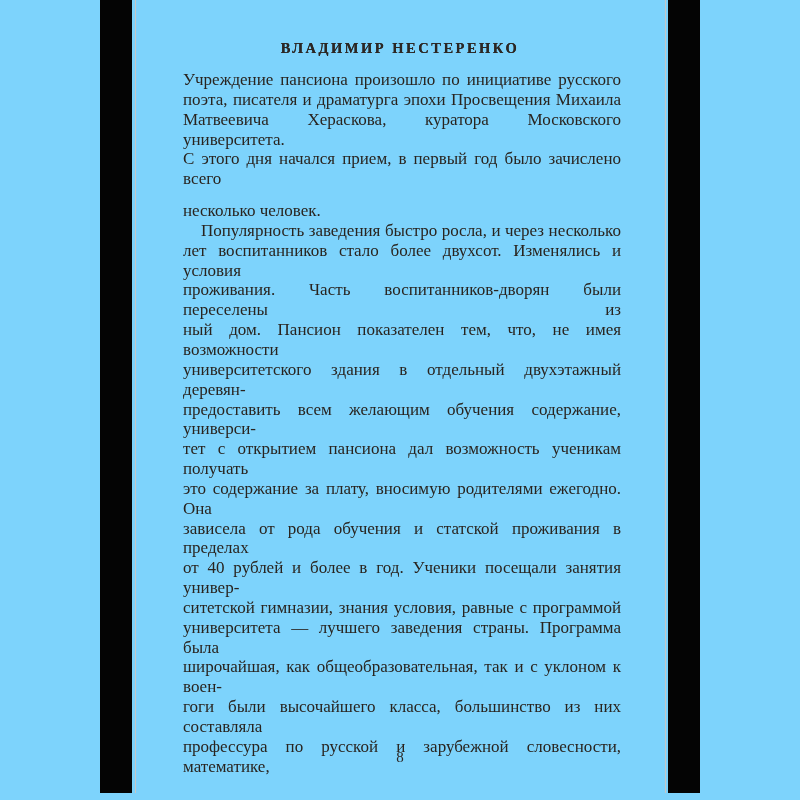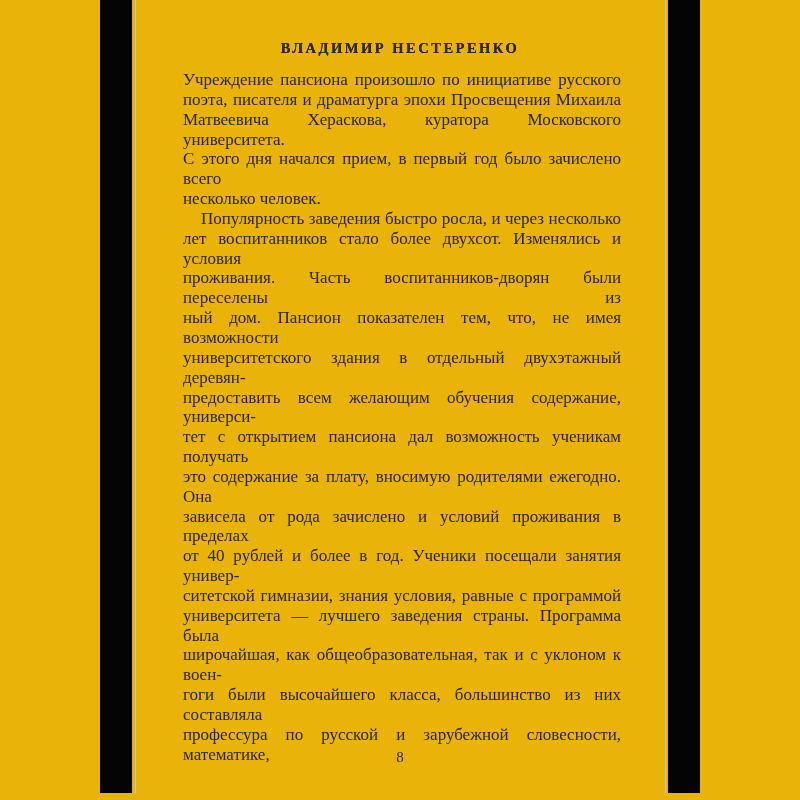--- a/index.html
+++ b/index.html
@@ -5,21 +5,21 @@
   html, body {
     margin: 0;
     padding: 0;
     background: #ffffff;
     font-family: "Liberation Serif", "DejaVu Serif", serif;
   }
   .stage {
     position: relative;
     width: 800px;
     height: 800px;
-    background: #eab308;
+    background: #7dd3fc;
     overflow: hidden;
   }
   
   .bar {
     position: absolute;
     top: 0;
     width: 32px;
     height: 793px;
     background: #040404;
   }
@@ -58,21 +58,21 @@
     line-height: 19.85px;
     color: #29241f;
     text-rendering: optimizeLegibility;
   }
   .line {
     text-align: justify;
     text-align-last: justify;
     white-space: normal;
   }
   .line.indent { padding-left: 18px; }
-  .line.last-left { text-align-last: left; }
+  .line.last-left { text-align-last: left; margin-top: 12px; }
 
   .page-number {
     position: absolute;
     left: 136px;
     width: 528px;
     top: 749px;
     text-align: center;
     font-size: 15px;
     color: #2b2724;
   }
@@ -95,21 +95,21 @@
       <div class="line">С этого дня начался прием, в первый год было зачислено всего</div>
       <div class="line last-left">несколько человек.</div>
       <div class="line indent">Популярность заведения быстро росла, и через несколько</div>
       <div class="line">лет воспитанников стало более двухсот. Изменялись и условия</div>
       <div class="line">проживания. Часть воспитанников-дворян были переселены из</div>
       <div class="line">ный дом. Пансион показателен тем, что, не имея возможности</div>
       <div class="line">университетского здания в отдельный двухэтажный деревян-</div>
       <div class="line">предоставить всем желающим обучения содержание, универси-</div>
       <div class="line">тет с открытием пансиона дал возможность ученикам получать</div>
       <div class="line">это содержание за плату, вносимую родителями ежегодно. Она</div>
-      <div class="line">зависела от рода зачислено и условий проживания в пределах</div>
+      <div class="line">зависела от рода обучения и статской проживания в пределах</div>
       <div class="line">от 40 рублей и более в год. Ученики посещали занятия универ-</div>
       <div class="line">ситетской гимназии, знания условия, равные с программой</div>
       <div class="line">университета — лучшего заведения страны. Программа была</div>
       <div class="line">широчайшая, как общеобразовательная, так и с уклоном к воен-</div>
       <div class="line">гоги были высочайшего класса, большинство из них составляла</div>
       <div class="line">профессура по русской и зарубежной словесности, математике,</div>
     </div>
 
   <div class="page-number">8</div>
 </div>

